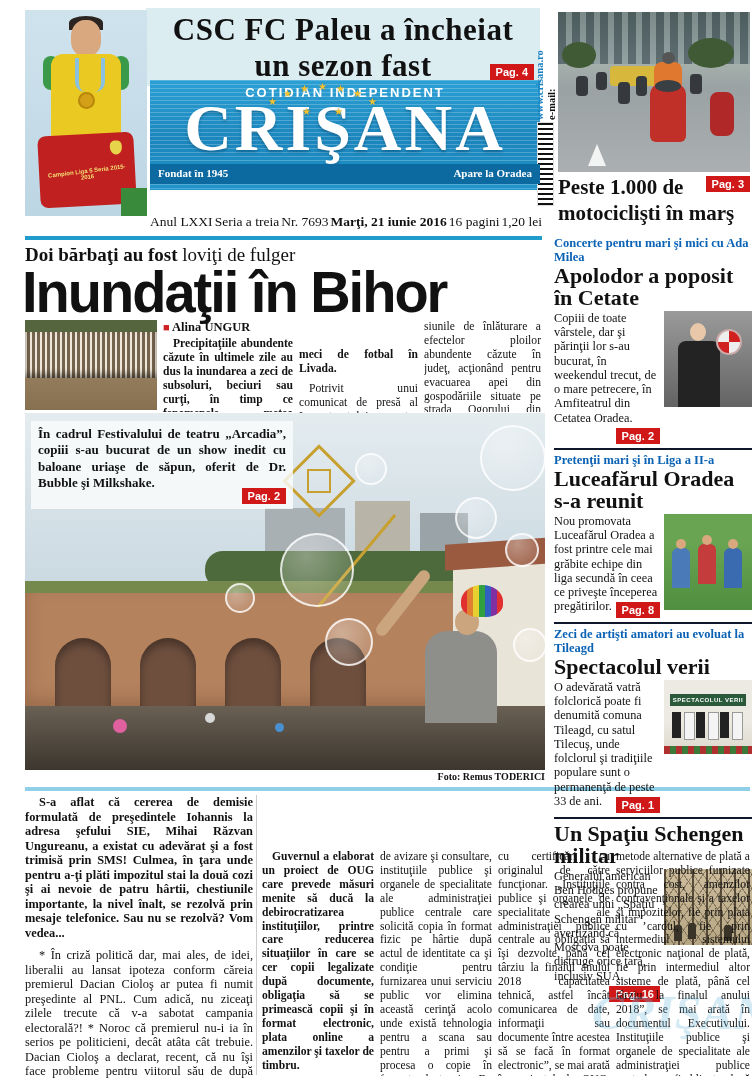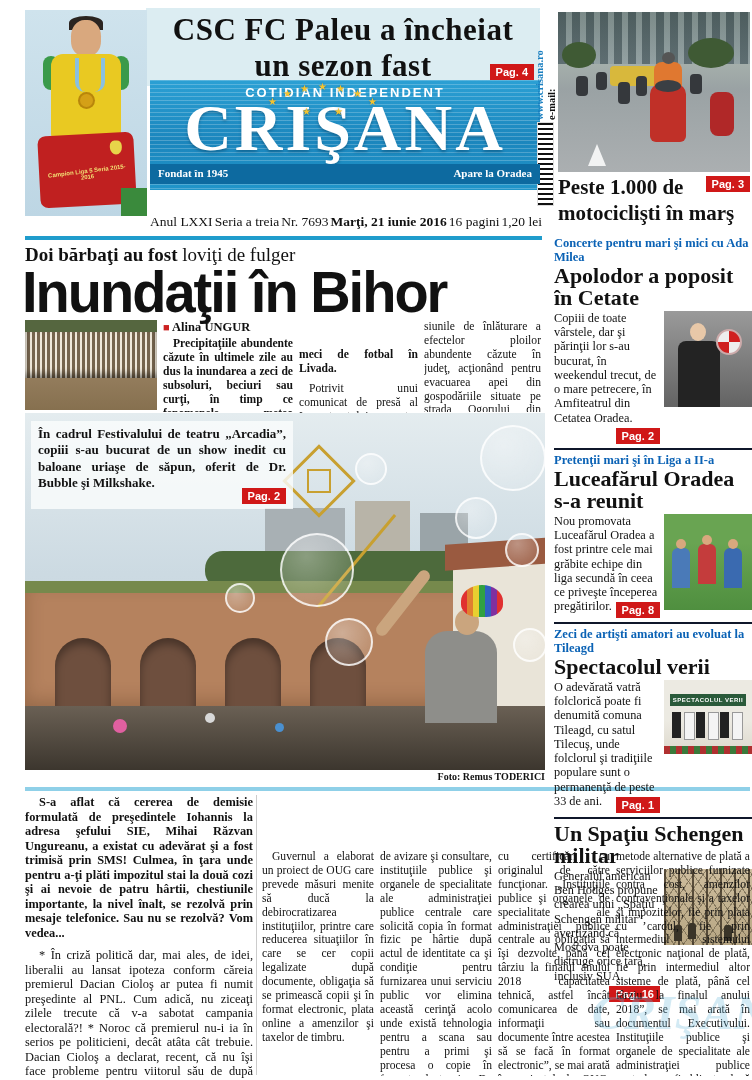--- a/index.html
+++ b/index.html
@@ -156,21 +156,21 @@
   #opinion .p1{font-weight:bold;font-size:12.4px;line-height:1.17;text-align:justify;text-indent:14px;margin-top:7px;}
   #opinion .p2{font-size:12.4px;line-height:1.17;text-align:justify;text-indent:14px;margin-top:8px;}
   #vdiv{left:256px;top:795px;width:1px;height:280px;background:#ccc;}
 
   
   #gov-kicker{left:262px;top:793px;width:480px;font-size:18px;}
   #gov-kicker .b{font-weight:bold;}
   #gov-head{left:262px;top:808px;width:480px;font-weight:bold;font-size:36px;letter-spacing:.5px;}
   .gcol{top:850px;height:226px;}
   #gc1{left:262px;width:112px;}
-  #gc1 .lead{font-weight:normal;text-indent:10px;}
+  #gc1 .lead{font-weight:bold;text-indent:10px;}
   #gc2{left:380px;width:112px;}
   #gc3{left:498px;width:112px;}
   #gc4{left:616px;width:134px;}
   #watermark{left:592px;top:985px;font:bold italic 48px "Liberation Serif",serif;color:rgba(110,185,220,.30);z-index:4;}
 </style>
 </head>
 <body>
 
 <div class="page">
 

